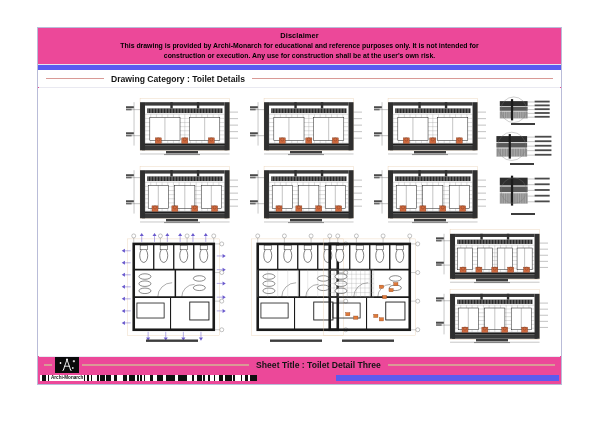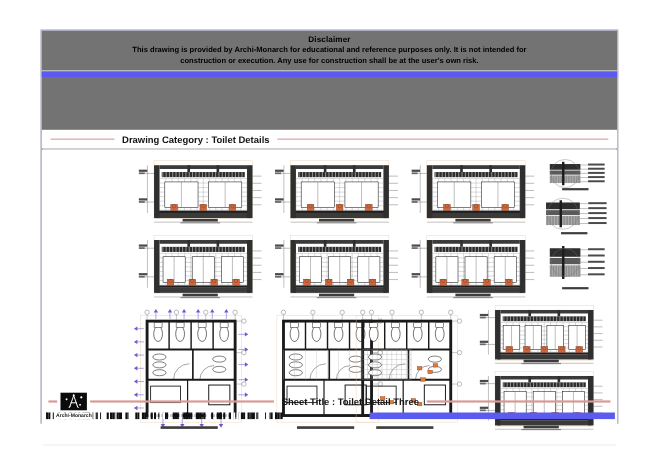--- a/index.html
+++ b/index.html
@@ -12,21 +12,21 @@
     font-family: "Liberation Sans", sans-serif;
   }
 
   #sheet {
     position: absolute;
     left: 37px;
     top: 27px;
     width: 525px;
     height: 358px;
     border: 1px solid #b9bcd8;
-    background: #737373;
+    background: #ec4899;
     box-sizing: border-box;
   }
 
   
   .disclaimer {
     padding: 3px 10px 4px 10px;
     text-align: center;
     border-bottom: 1px solid #e4e4ee;
   }
   .disclaimer-title {
@@ -50,21 +50,20 @@
     width: 100%;
   }
 
   
   .rule-row {
     display: flex;
     align-items: center;
     height: 17px;
     padding: 0 8px;
     background: #fff;
-    margin-top: 48px;
   }
   .rule-line {
     flex: 1 1 auto;
     height: 1.5px;
     background: #d99a96;
   }
   .rule-line.short { flex: 0 0 58px; }
   .rule-label {
     font-size: 8.6px;
     font-weight: bold;

